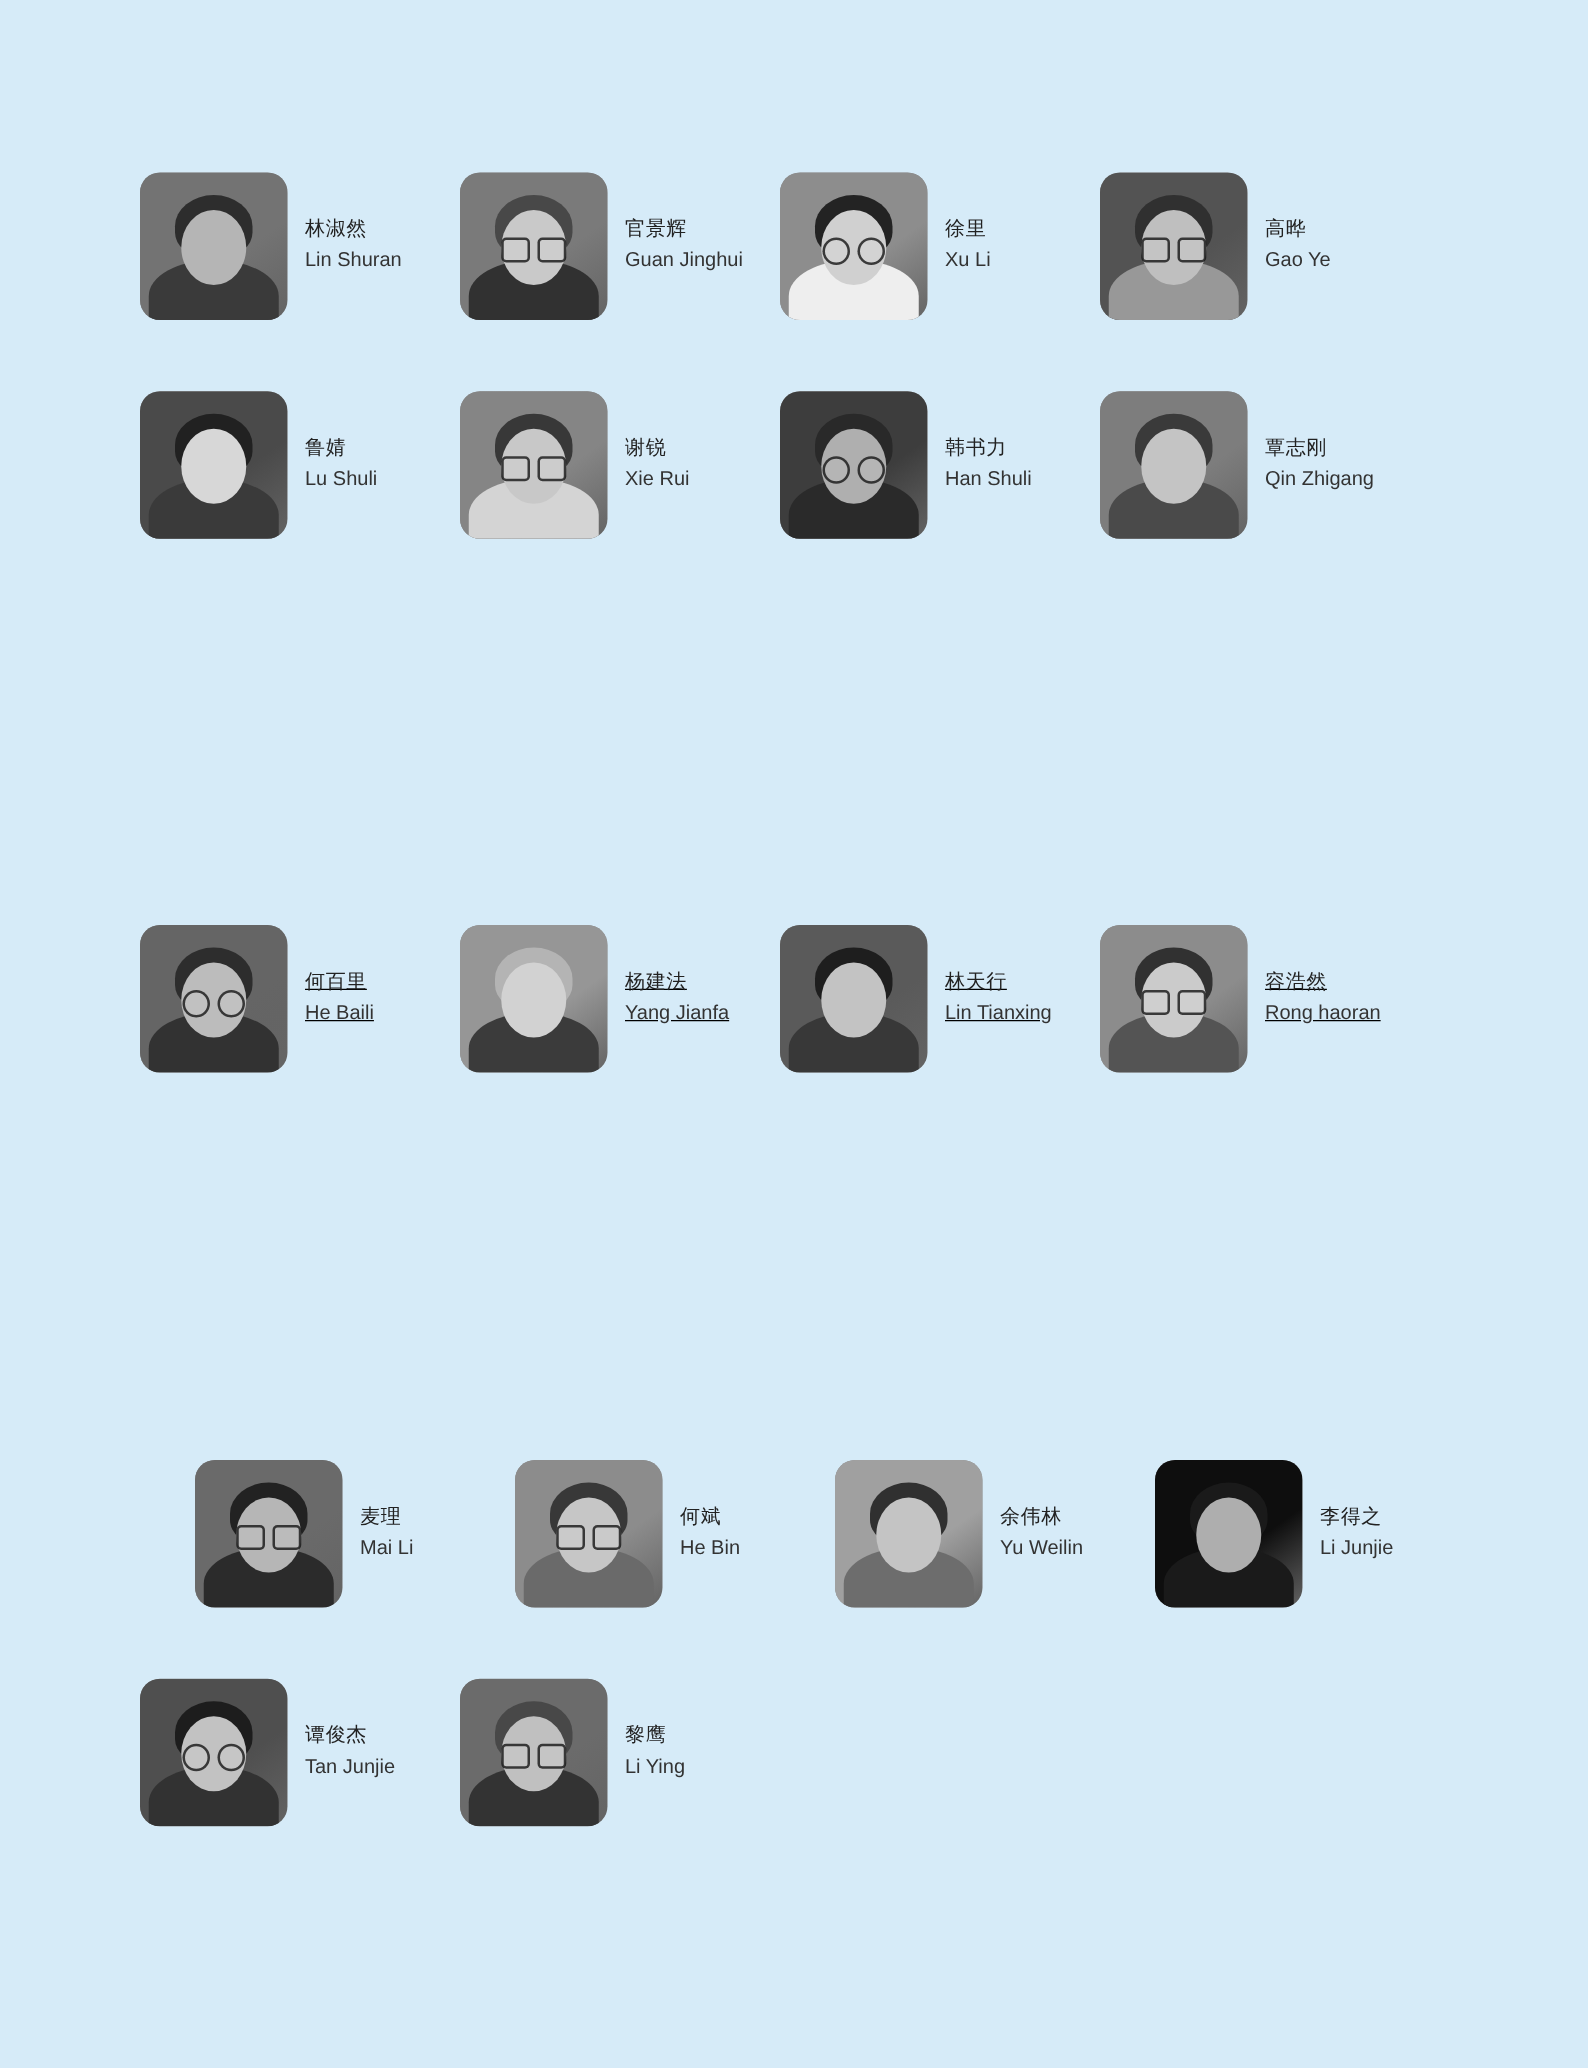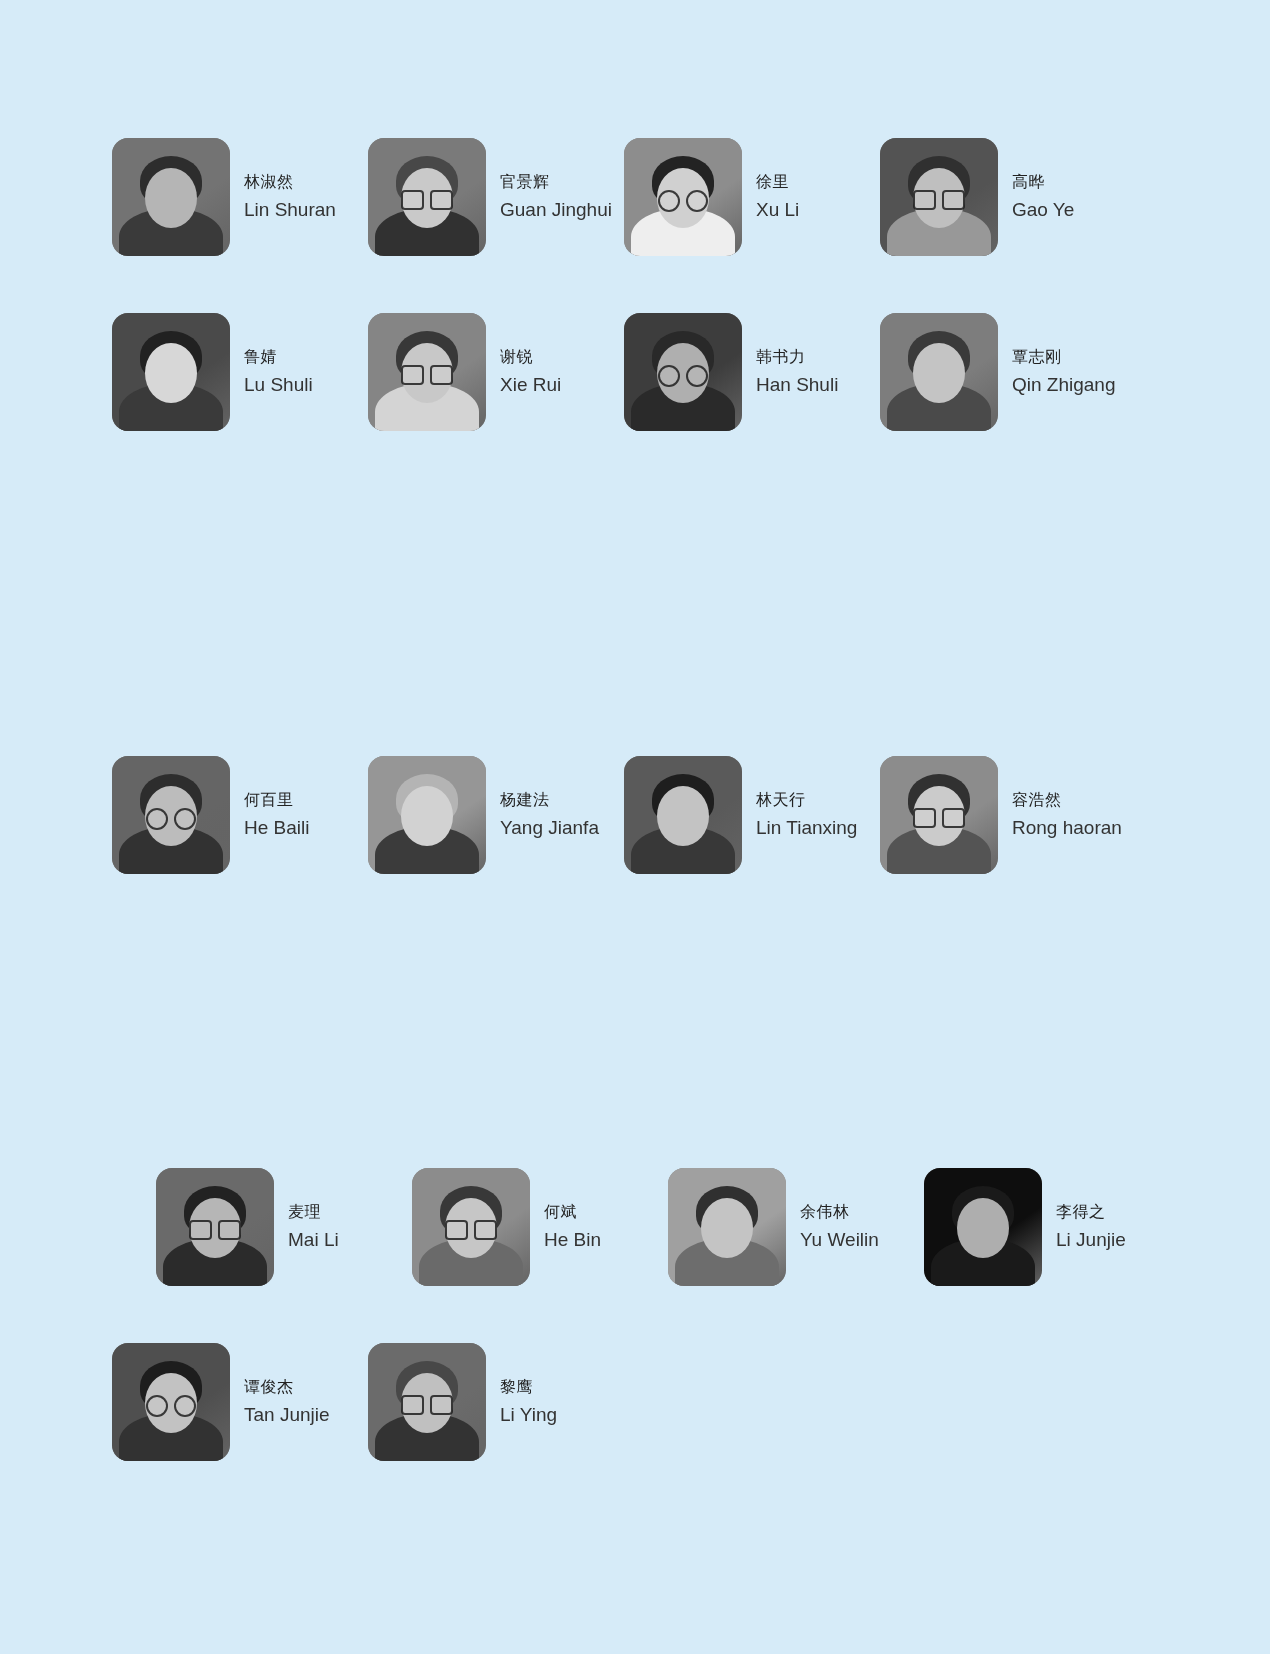--- a/index.html
+++ b/index.html
@@ -92,21 +92,21 @@
     padding-left: 14px;
     line-height: 1.55;
   }
   .name-cn {
     font-size: 16px;
     color: #222;
     letter-spacing: .5px;
     white-space: nowrap;
   }
   .name-en {
-    font-size: 19px;
+    font-size: 16px;
     color: #333;
     white-space: nowrap;
   }
 </style>
 </head>
 <body style="background: rgb(214, 235, 248);">
 
 <div class="page">
   <div class="group" id="group-1" style="top: 138px;">
       <div class="row" style="margin-top: 0px;">
@@ -223,21 +223,21 @@
             <div class="hair" style="width: 62px; height: 50px; top: 18px; background: rgb(60, 58, 55);"></div>
             <div class="head" style="width: 52px; height: 60px; top: 30px; background: rgb(203, 195, 185);"></div>
           </div>
           <div class="names">
             <div class="name-cn">覃志刚</div>
             <div class="name-en">Qin Zhigang</div>
           </div>
         </div>
       </div>
     </div>
-  <div class="group" id="group-2" style="top: 756px;">
+  <div class="group" id="group-2" style="top: 740px; text-decoration: underline;">
       <div class="row" style="margin-top: 0px;">
         <div class="person">
           <div class="avatar">
             <div class="bg" style="background: linear-gradient(145deg, rgb(99, 102, 96) 0%, rgb(99, 102, 96) 60%, rgba(0, 0, 0, 0.28) 100%);"></div>
             <div class="torso" style="width: 104px; height: 48px; bottom: 0px; background: rgb(49, 51, 47);"></div>
             <div class="hair" style="width: 62px; height: 50px; top: 18px; background: rgb(46, 45, 43);"></div>
             <div class="head" style="width: 52px; height: 60px; top: 30px; background: rgb(195, 187, 177);"></div>
             <div class="glasses round" style="top: 52px;">
               <i></i>
               <i></i>

